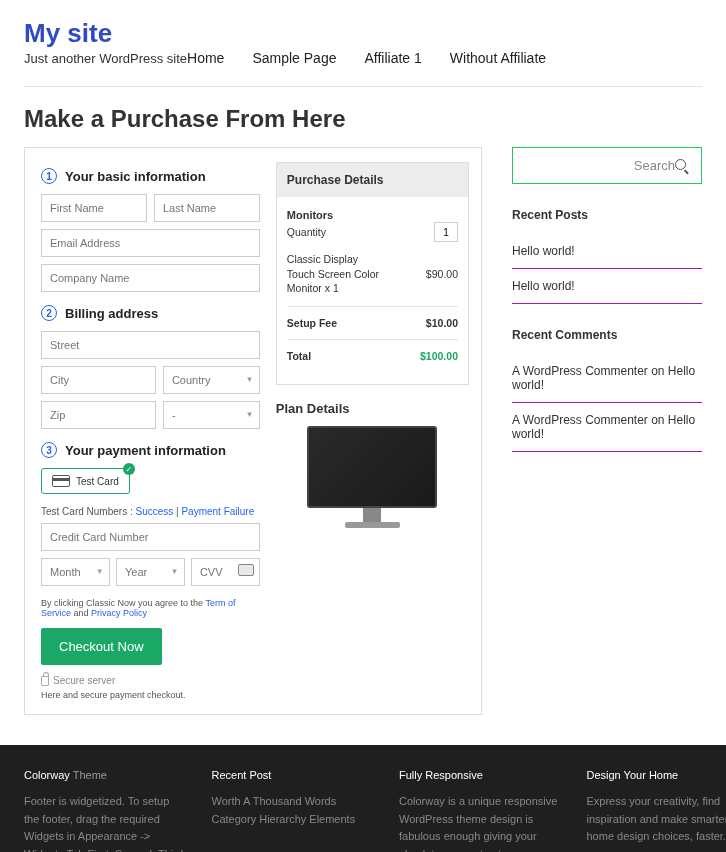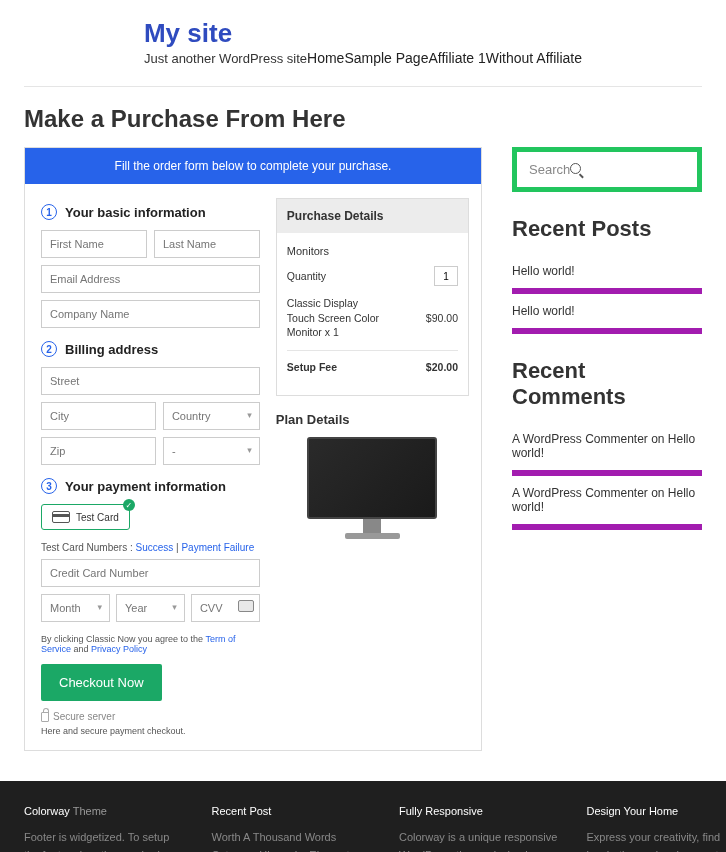--- a/index.html
+++ b/index.html
@@ -1,21 +1,21 @@
 <!DOCTYPE html>
 <html><head>
 <meta charset="utf-8">
 <style>
 * { box-sizing: border-box; margin: 0; padding: 0; }
 body { font-family: Arial, sans-serif; font-size: 13px; color: #333; background: #fff; }
 .container { width: 726px; margin: 0 auto; }
-.header { padding: 18px 24px 12px; display: flex; justify-content: center; align-items: flex-end; }
+.header { padding: 18px 24px 12px; display: flex; justify-content: flex-start; align-items: flex-end; }
 .logo-area h1 { color: #2f4bbf; font-size: 26px; font-weight: 700; margin-bottom: 2px; }
 .logo-area p { font-size: 13px; color: #333; }
-.nav { display: flex; font-size: 14px; font-weight: 500; }
+.nav { display: flex; gap: 28px; font-size: 14px; font-weight: 500; }
 .nav a { color: #222; text-decoration: none; cursor: pointer; }
 .hr { border: none; border-top: 1px solid #e5e5e5; margin: 8px 24px 18px; }
 .page-title { font-size: 24px; font-weight: 700; padding: 0 24px 14px; }
 .content-row { display: flex; gap: 30px; padding: 0 24px; align-items: flex-start; }
 .checkout-wrap { width: 458px; background: linear-gradient(180deg,#e8edf0 0,#e8edf0 50%,#d4a598 50%,#e8edf0 100%); padding: 0; position: relative; }
 .checkout-outer { background: #fff; border: 1px solid #ddd; }
 .banner { background: #2763ea; color: #fff; text-align: center; padding: 11px; font-size: 12px; }
 .checkout-body { display: flex; }
 .col-left { width: 55%; padding: 14px 16px; }
 .col-right { width: 45%; padding: 14px 12px 14px 0; }
@@ -40,42 +40,42 @@
 .legal { font-size: 9px; color: #555; margin: 4px 0 10px; }
 .legal a { color: #2763ea; }
 .checkout-btn { background: #1ba866; color: #fff; border: none; padding: 11px 18px; font-size: 13px; font-weight: 500; cursor: pointer; border-radius: 2px; }
 .secure { font-size: 10px; color: #888; margin-top: 10px; display: flex; align-items: center; gap: 4px; }
 .lock { width: 8px; height: 10px; border: 1px solid #aaa; border-radius: 1px; position: relative; }
 .lock::before { content: ""; position: absolute; top: -5px; left: 1px; width: 4px; height: 4px; border: 1px solid #aaa; border-bottom: none; border-radius: 3px 3px 0 0; }
 .safe { font-size: 9px; color: #555; margin-top: 4px; }
 .pd-box { border: 1px solid #ddd; }
 .pd-head { background: #ececec; padding: 10px; font-size: 12px; font-weight: 600; }
 .pd-body { padding: 12px 10px; font-size: 11px; }
-.pd-sec { font-weight: 400; margin-bottom: 9px; }
+.pd-sec { font-weight: 700; margin-bottom: 1px; }
 .pd-row { display: flex; justify-content: space-between; align-items: center; margin-bottom: 10px; font-size: 10.5px; }
 .qty { width: 24px; height: 20px; border: 1px solid #ccc; text-align: center; font-size: 10px; }
 .item-name { max-width: 100px; line-height: 1.4; }
 .setup { border-top: 1px solid #e5e5e5; padding-top: 10px; font-weight: 700; }
 .total { border-top: 1px solid #e5e5e5; padding-top: 10px; font-weight: 700; }
 .total .amt { color: #1ba866; }
 .plan-h { font-size: 13px; font-weight: 700; margin: 16px 0 10px; }
 .monitor { width: 130px; height: 105px; margin: 0 auto 12px; position: relative; }
 .monitor-screen { width: 130px; height: 82px; background: linear-gradient(135deg,#2a2a2a,#1a1a1a); border: 2px solid #444; border-radius: 3px; }
 .monitor-stand { width: 18px; height: 14px; background: #888; margin: 0 auto; }
 .monitor-base { width: 55px; height: 6px; background: #999; margin: 0 auto; border-radius: 2px; }
 .bullets { font-size: 10.5px; line-height: 1.7; padding-left: 14px; }
 .bullets li { list-style: disc; }
 .sidebar { flex: 1; }
-.search-box { border: 5px solid #22c55e; padding: 10px 12px; display: flex; justify-content: flex-start; align-items: center; margin-bottom: 24px; }
+.search-box { border: 1px solid #22c55e; padding: 10px 12px; display: flex; justify-content: flex-end; align-items: center; margin-bottom: 24px; }
 .search-box span { color: #888; font-size: 13px; }
 .mag { width: 14px; height: 14px; position: relative; }
 .mag::before { content: ""; position: absolute; width: 9px; height: 9px; border: 1.5px solid #555; border-radius: 50%; }
 .mag::after { content: ""; position: absolute; width: 5px; height: 1.5px; background: #555; transform: rotate(45deg); bottom: 0; right: 0; }
-.widget-h { font-size: 22px; font-weight: 700; margin-bottom: 12px; }
-.widget-item { border-bottom: 6px solid #a21caf; padding: 10px 0; font-size: 12px; }
+.widget-h { font-size: 12px; font-weight: 700; margin-bottom: 12px; }
+.widget-item { border-bottom: 1px solid #a21caf; padding: 10px 0; font-size: 12px; }
 .widget-item a { color: #333; text-decoration: none; }
 .widget { margin-bottom: 24px; }
 .footer { background: #1f1f1f; color: #aaa; padding: 24px; margin-top: 30px; }
 .footer-cols { display: flex; gap: 24px; }
 .footer-col { flex: 1; }
 .footer-col h3 { color: #fff; font-size: 11px; font-weight: 400; margin-bottom: 12px; }
 .footer-col h3 .thin { color: #999; }
 .footer-col p { font-size: 11px; line-height: 1.6; color: #888; }
 </style>
 </head>
@@ -93,21 +93,20 @@
       <a>Affiliate 1</a>
       <a>Without Affiliate</a>
     </div>
   </div>
   <hr class="hr">
   <h2 class="page-title">Make a Purchase From Here</h2>
 
   <div class="content-row">
     <div class="checkout-wrap">
       <div class="checkout-outer">
-        <div class="banner">Fill the order form below to complete your purchase.</div>
         <div class="checkout-body">
           <div class="col-left">
             <div class="section-h">
                 <span class="circle-num">1</span>
                 <span>Your basic information</span>
               </div>
             <div class="row2">
               <input class="inp" placeholder="First Name" style="">
               <input class="inp" placeholder="Last Name" style="">
             </div>
@@ -166,21 +165,25 @@
                 <div class="pd-row">
                   <span>Quantity</span>
                   <input class="qty" value="1" style="">
                 </div>
                 <div class="pd-row">
                   <span class="item-name">Classic Display Touch Screen Color Monitor x 1</span>
                   <span>$90.00</span>
                 </div>
                 <div class="pd-row setup">
                   <span>Setup Fee</span>
-                  <span>$20.00</span>
+                  <span>$10.00</span>
+                </div>
+                <div class="pd-row total">
+                  <span>Total</span>
+                  <span class="amt">$100.00</span>
                 </div>
               </div>
             </div>
             <div class="plan-h">Plan Details</div>
             <div class="monitor">
               <div class="monitor-screen"></div>
               <div class="monitor-stand"></div>
               <div class="monitor-base"></div>
             </div>
           </div>

